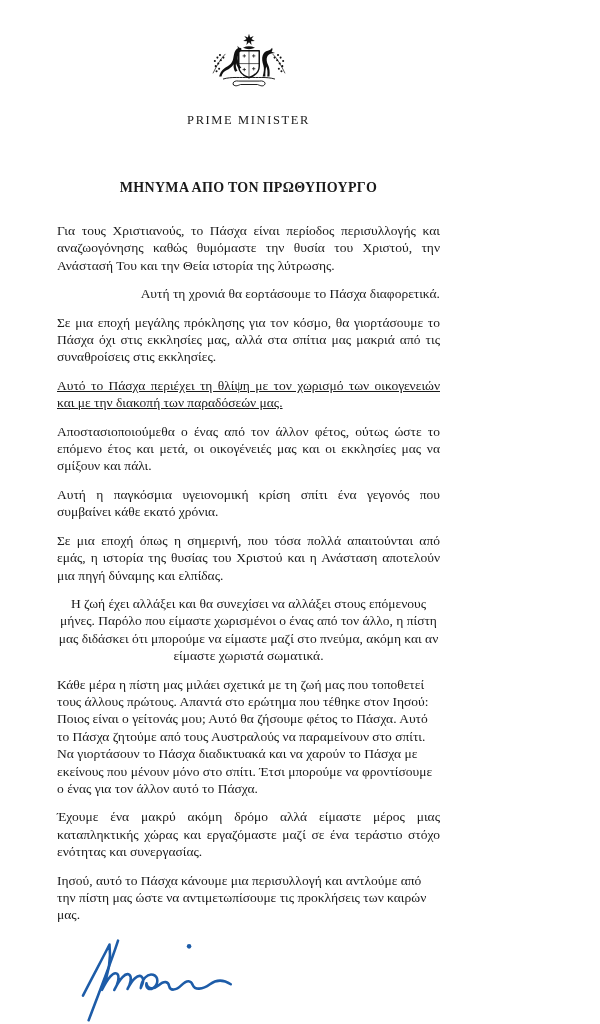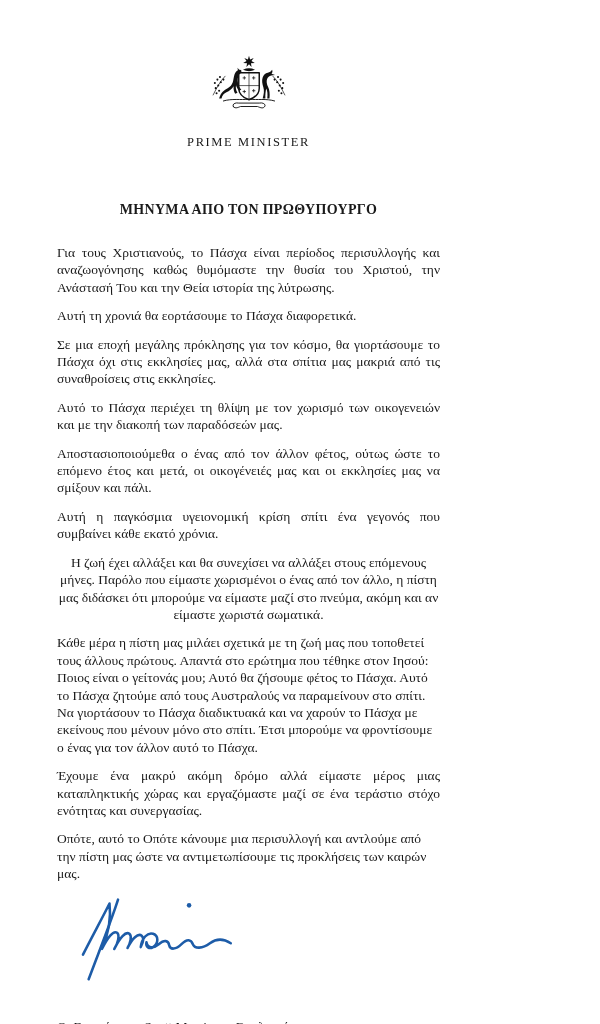--- a/index.html
+++ b/index.html
@@ -1,20 +1,20 @@
 <!DOCTYPE html>
 <html lang="el"><head>
 <meta charset="utf-8">
 <style>
   html,body{margin:0;padding:0;background:#ffffff;}
   .page{
     width:495px;height:1024px;box-sizing:border-box;
     background:#ffffff;color:#1a1a1a;
     font-family:"Liberation Serif","DejaVu Serif",serif;
-    padding:54px 55px 0 57px;
+    padding:32px 55px 0 57px;
     position:relative;overflow:hidden;
   }
   .letterhead{text-align:center;}
   .crest{width:88px;height:70px;display:inline-block;}
   .org-title{
     font-size:12.5px;letter-spacing:1.6px;margin-top:7px;
     color:#1a1a1a;
   }
   .heading{text-align:center;}
   .doc-title{
@@ -82,29 +82,30 @@
     </svg>
     <div class="org-title">PRIME MINISTER</div>
   </div>
 
   <div class="heading">
     <div class="doc-title">ΜΗΝΥΜΑ ΑΠΟ ΤΟΝ ΠΡΩΘΥΠΟΥΡΓΟ</div>
   </div>
 
   <div class="letter-body">
       <p style="text-align: justify;">Για τους Χριστιανούς, το Πάσχα είναι περίοδος περισυλλογής και αναζωογόνησης καθώς θυμόμαστε την θυσία του Χριστού, την Ανάστασή Του και την Θεία ιστορία της λύτρωσης.</p>
-      <p style="text-align: left;">Αυτή τη χρονιά θα εορτάσουμε το Πάσχα διαφορετικά.</p>
+      <p style="text-align: right;">Αυτή τη χρονιά θα εορτάσουμε το Πάσχα διαφορετικά.</p>
       <p style="text-align: justify;">Σε μια εποχή μεγάλης πρόκλησης για τον κόσμο, θα γιορτάσουμε το Πάσχα όχι στις εκκλησίες μας, αλλά στα σπίτια μας μακριά από τις συναθροίσεις στις εκκλησίες.</p>
-      <p style="text-align: justify;">Αυτό το Πάσχα περιέχει τη θλίψη με τον χωρισμό των οικογενειών και με την διακοπή των παραδόσεών μας.</p>
+      <p style="text-align: justify; text-decoration: underline;">Αυτό το Πάσχα περιέχει τη θλίψη με τον χωρισμό των οικογενειών και με την διακοπή των παραδόσεών μας.</p>
       <p style="text-align: justify;">Αποστασιοποιούμεθα ο ένας από τον άλλον φέτος, ούτως ώστε  το επόμενο έτος και μετά, οι οικογένειές μας και οι εκκλησίες μας  να σμίξουν και πάλι.</p>
       <p style="text-align: justify;">Αυτή η παγκόσμια υγειονομική κρίση σπίτι ένα γεγονός που συμβαίνει κάθε εκατό χρόνια.</p>
+      <p style="text-align: justify;">Σε μια εποχή όπως η σημερινή, που τόσα πολλά απαιτούνται από εμάς, η ιστορία της θυσίας του Χριστού και η Ανάσταση αποτελούν μια πηγή δύναμης και ελπίδας.</p>
       <p style="text-align: center;">Η ζωή έχει αλλάξει και θα συνεχίσει να αλλάξει στους επόμενους μήνες. Παρόλο που είμαστε χωρισμένοι ο ένας από τον άλλο, η πίστη μας διδάσκει ότι μπορούμε να είμαστε μαζί στο πνεύμα, ακόμη και αν είμαστε χωριστά σωματικά.</p>
       <p style="text-align: left;">Κάθε μέρα η πίστη μας μιλάει σχετικά με τη ζωή μας που τοποθετεί τους άλλους πρώτους. Απαντά στο ερώτημα που τέθηκε στον  Ιησού: Ποιος είναι ο γείτονάς μου; Αυτό θα ζήσουμε φέτος το Πάσχα. Αυτό το Πάσχα ζητούμε από τους Αυστραλούς να παραμείνουν στο σπίτι. Να γιορτάσουν το Πάσχα διαδικτυακά και να χαρούν το Πάσχα με εκείνους που μένουν μόνο στο σπίτι. Έτσι μπορούμε να φροντίσουμε ο ένας για τον άλλον αυτό το Πάσχα.</p>
       <p style="text-align: justify;">Έχουμε ένα μακρύ ακόμη δρόμο αλλά είμαστε μέρος μιας καταπληκτικής χώρας και εργαζόμαστε μαζί σε ένα τεράστιο στόχο ενότητας και συνεργασίας.</p>
-      <p style="text-align: left;">Οπότε, αυτό το Οπότε κάνουμε μια περισυλλογή και αντλούμε από την πίστη μας ώστε να αντιμετωπίσουμε τις προκλήσεις των καιρών μας.</p>
+      <p style="text-align: left;">Ιησού, αυτό το Πάσχα κάνουμε μια περισυλλογή και αντλούμε από την πίστη μας ώστε να αντιμετωπίσουμε τις προκλήσεις των καιρών μας.</p>
     </div>
 
   <div class="sig-wrap">
     <svg width="185" height="90" viewBox="0 0 190 95" fill="none" stroke="#1d5ca8" stroke-width="2.7" stroke-linecap="round" stroke-linejoin="round">
       <path d="M47,6 C40,28 28,58 16,90"></path>
       <path d="M10,64 C18,48 30,26 38,10 C40,26 36,44 30,58
            C36,46 42,38 46,41 C49,43.5 47,52 43,58
            C49,46 55,39 59,42 C62,44.5 60,52 57,57
            C62,47 68,41 72,44 C75,46.5 73,52 71,56
            C72,47 78,40 84,42 C90,44 90,52 84,56 C80,58.5 76,56 77,51

